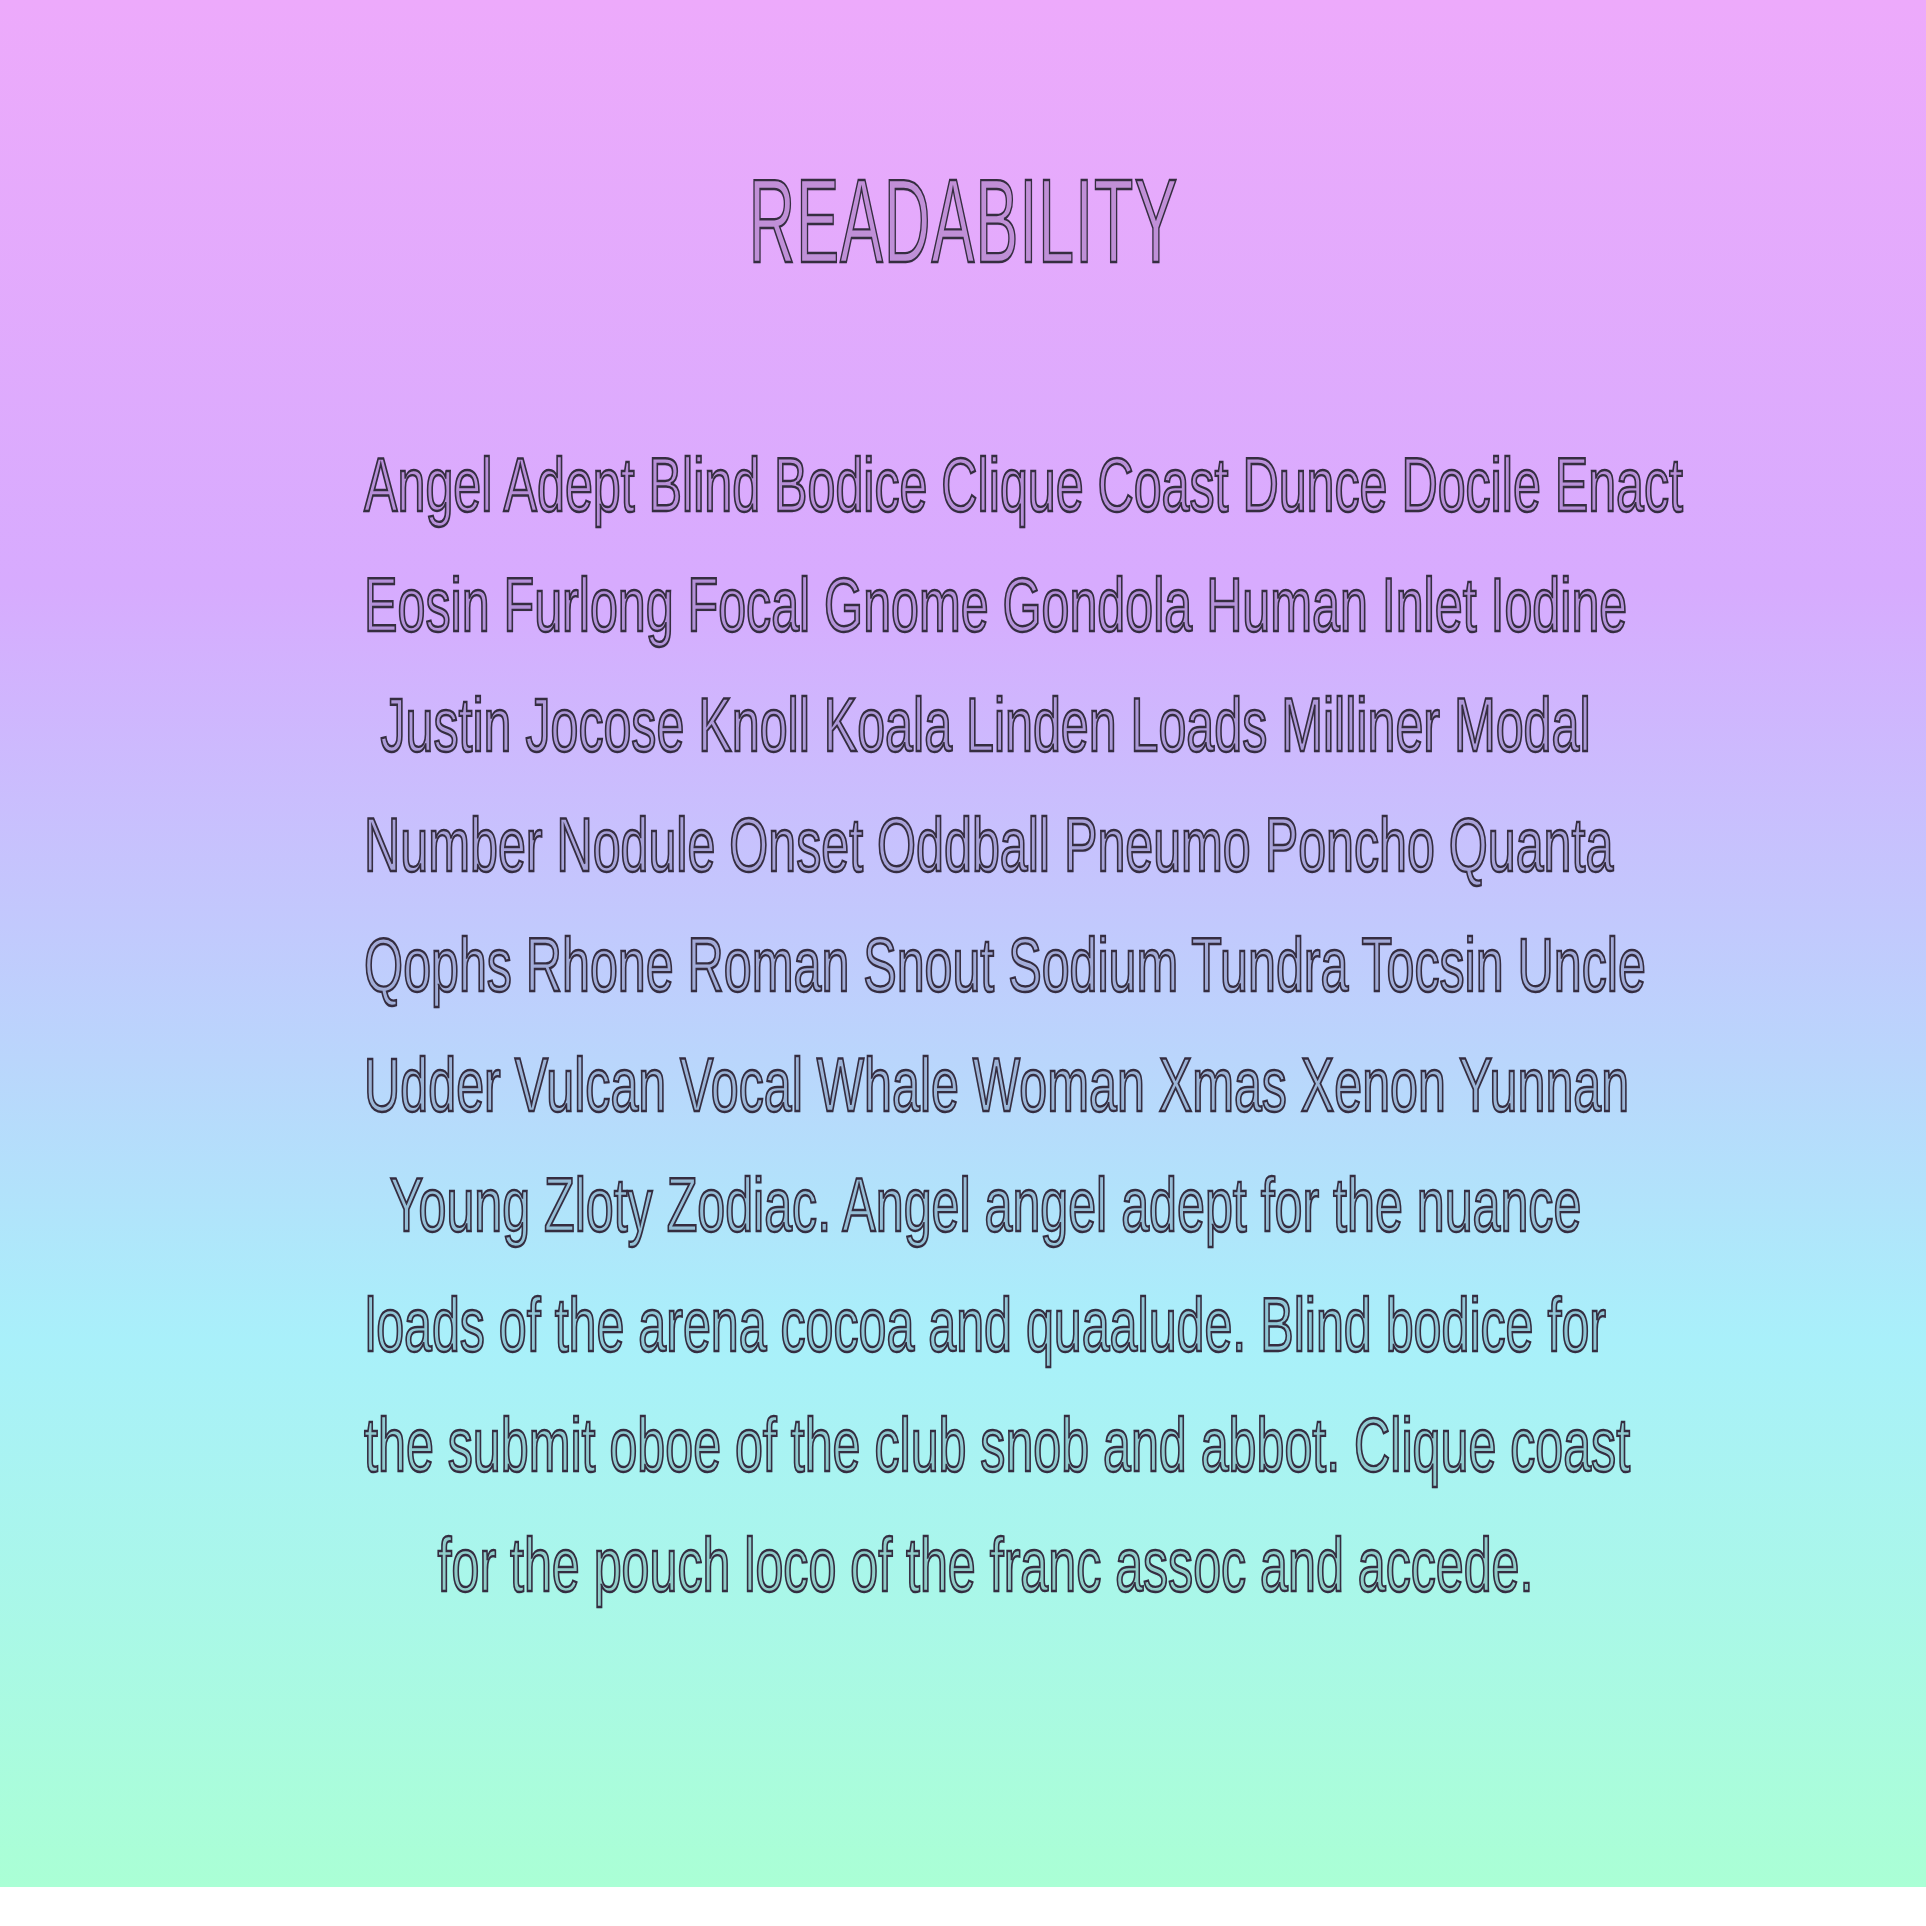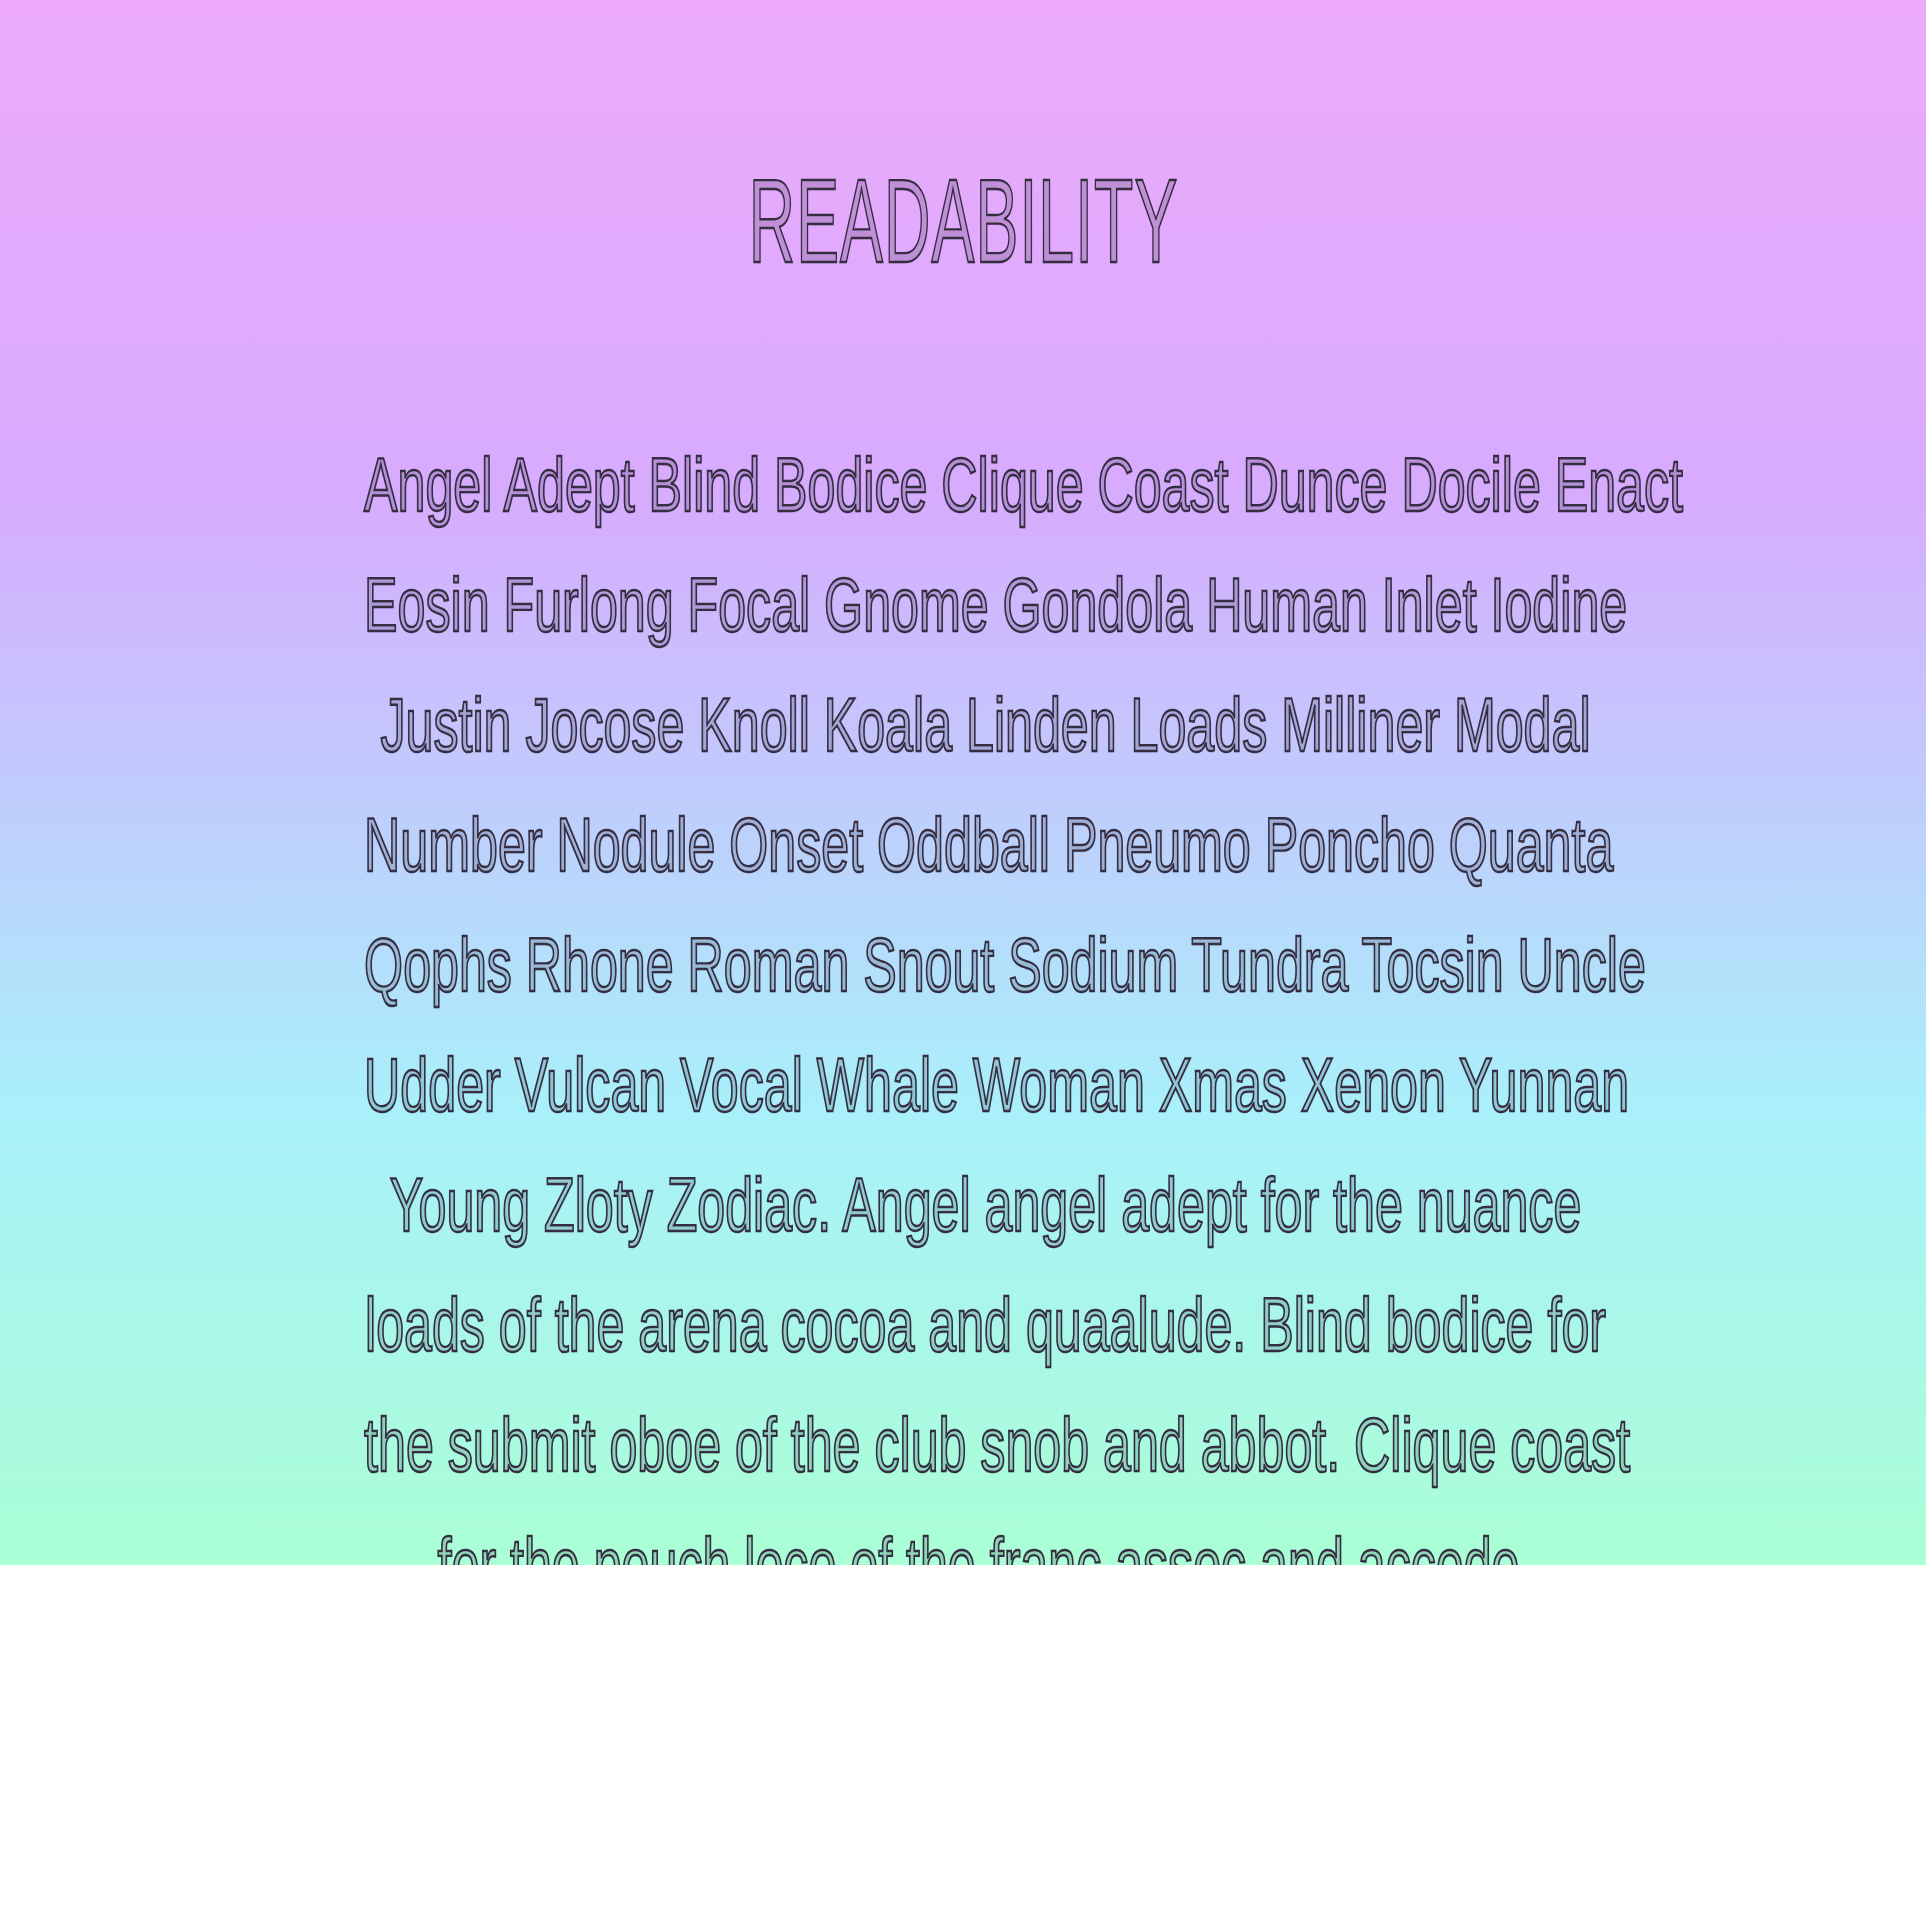--- a/index.html
+++ b/index.html
@@ -10,21 +10,21 @@
     --gradient-bottom: #aaffd5;
     --ink: #352d40;
   }
   * { margin: 0; padding: 0; box-sizing: border-box; }
   html, body { width: 1927px; height: 1927px; }
   body { font-family: "Liberation Sans", sans-serif; }
 
   .page {
     position: relative;
     width: 1927px;
-    height: 1565px;
+    height: 1887px;
     overflow: hidden;
     background: linear-gradient(180deg,
       var(--gradient-top) 0%,
       var(--gradient-upper) 31%,
       var(--gradient-middle) 49%,
       var(--gradient-lower) 71%,
       var(--gradient-bottom) 100%);
   }
 
   

